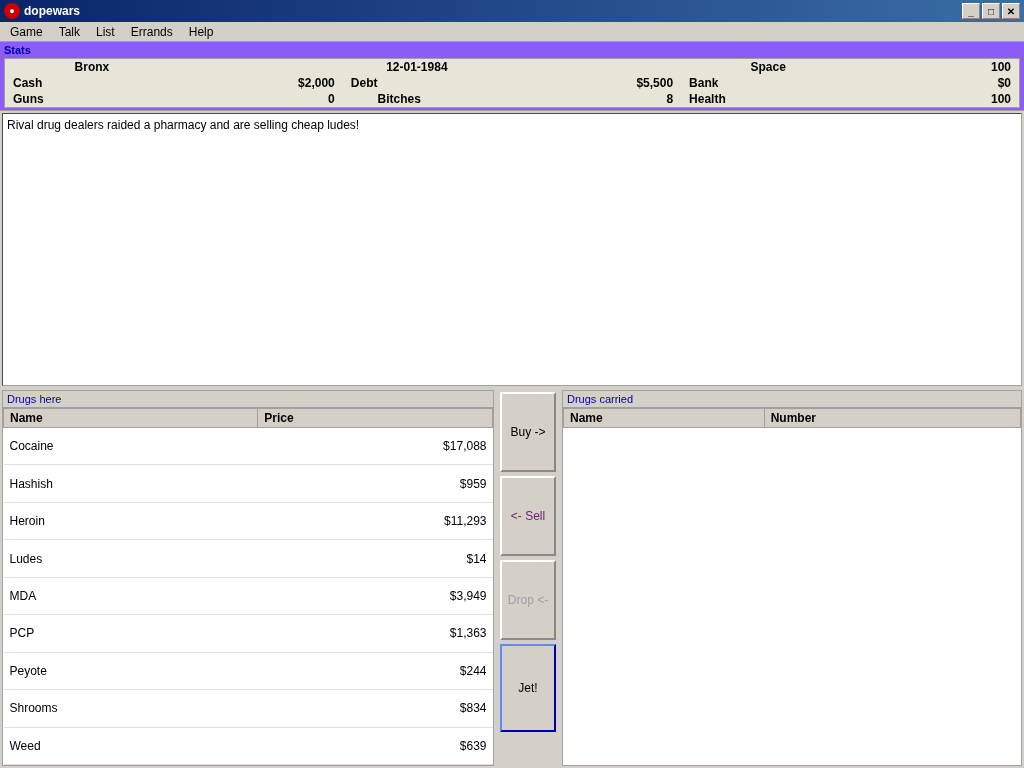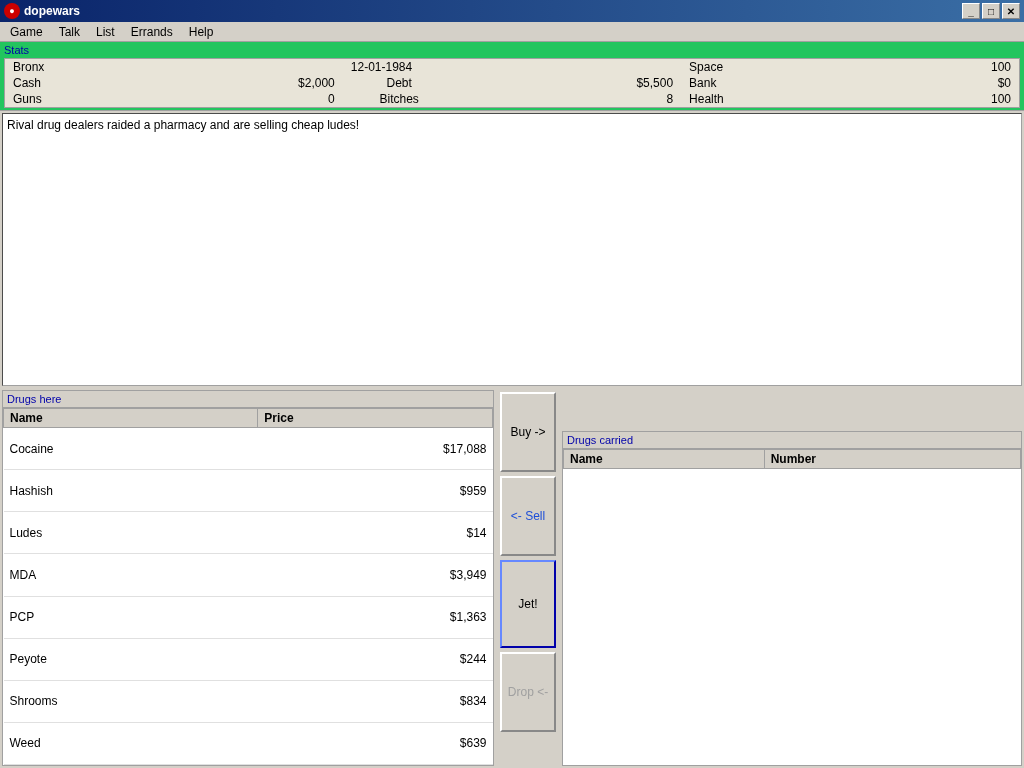--- a/index.html
+++ b/index.html
@@ -75,41 +75,42 @@
       border-bottom: 1px solid #a0a0a0;
     }
     .menu-item {
       padding: 12px 8px;
       cursor: pointer;
       font-size: 12px;
     }
 
     
     #stats-section {
-      background: #22c55e;
+      background: #8b5cf6;
       border-bottom: 1px solid #a0a0a0;
       padding: 2px 4px;
+      font-weight: bold;
     }
     #stats-label {
       color: #0000aa;
       font-size: 11px;
       margin-bottom: 2px;
     }
     #stats-table {
       width: 100%;
       border-collapse: collapse;
       background: #e8e4d8;
       border: 1px inset #a0a0a0;
     }
     #stats-table td {
       padding: 1px 8px;
       font-size: 12px;
     }
     .stats-header {
-      text-align: left;
+      text-align: right;
       color: #000;
     }
     .stats-value {
       text-align: right;
       color: #000;
     }
 
     
     #message-area {
       background: white;
@@ -200,21 +201,20 @@
       color: #a0a0a0;
     }
 
     
     #drugs-carried-panel {
       width: 460px;
       border: 1px solid #a0a0a0;
       background: #d4d0c8;
       display: flex;
       flex-direction: column;
-      margin-top: 41px;
     }
     .carried-table {
       width: 100%;
       border-collapse: collapse;
       background: white;
       flex: 1;
     }
     .carried-table th {
       background: #d4d0c8;
       border: 1px solid #a0a0a0;
@@ -267,21 +267,21 @@
         <td></td>
         <td></td>
         <td class="stats-header">Space</td>
         <td></td>
         <td class="stats-value">100</td>
       </tr>
       <tr>
         <td>Cash</td>
         <td></td>
         <td class="stats-value">$2,000</td>
-        <td style="text-align:center">Debt</td>
+        <td style="text-align:left">Debt</td>
         <td></td>
         <td class="stats-value">$5,500</td>
         <td>Bank</td>
         <td></td>
         <td class="stats-value">$0</td>
       </tr>
       <tr>
         <td>Guns</td>
         <td></td>
         <td class="stats-value">0</td>
@@ -314,20 +314,24 @@
         <tbody id="drugs-here-tbody">
         <tr style="cursor: pointer;">
               <td>Cocaine</td>
               <td class="price">$17,088</td>
             </tr>
             <tr style="cursor: pointer;">
               <td>Hashish</td>
               <td class="price">$959</td>
             </tr>
             <tr style="cursor: pointer;">
+              <td>Heroin</td>
+              <td class="price">$11,293</td>
+            </tr>
+            <tr style="cursor: pointer;">
               <td>Ludes</td>
               <td class="price">$14</td>
             </tr>
             <tr style="cursor: pointer; border-radius: 9px;">
               <td>MDA</td>
               <td class="price">$3,949</td>
             </tr>
             <tr style="cursor: pointer;">
               <td>PCP</td>
               <td class="price">$1,363</td>
@@ -343,23 +347,23 @@
             <tr style="cursor: pointer;">
               <td>Weed</td>
               <td class="price">$639</td>
             </tr>
           </tbody>
       </table>
     </div>
 
     <div id="action-buttons">
       <button class="action-btn">Buy -&gt;</button>
-      <button class="action-btn disabled" style="color:#1d4ed8">&lt;- Sell</button>
+      <button class="action-btn disabled" style="color:#701a75">&lt;- Sell</button>
+      <button class="action-btn disabled" style="color:#a0a0a0">Drop &lt;-</button>
       <button class="action-btn jet">Jet!</button>
-      <button class="action-btn disabled" style="color:#a0a0a0">Drop &lt;-</button>
     </div>
 
     <div id="drugs-carried-panel">
       <div class="panel-title">Drugs carried</div>
       <table class="carried-table">
         <thead>
           <tr>
             <th>Name</th>
             <th>Number</th>
           </tr>

